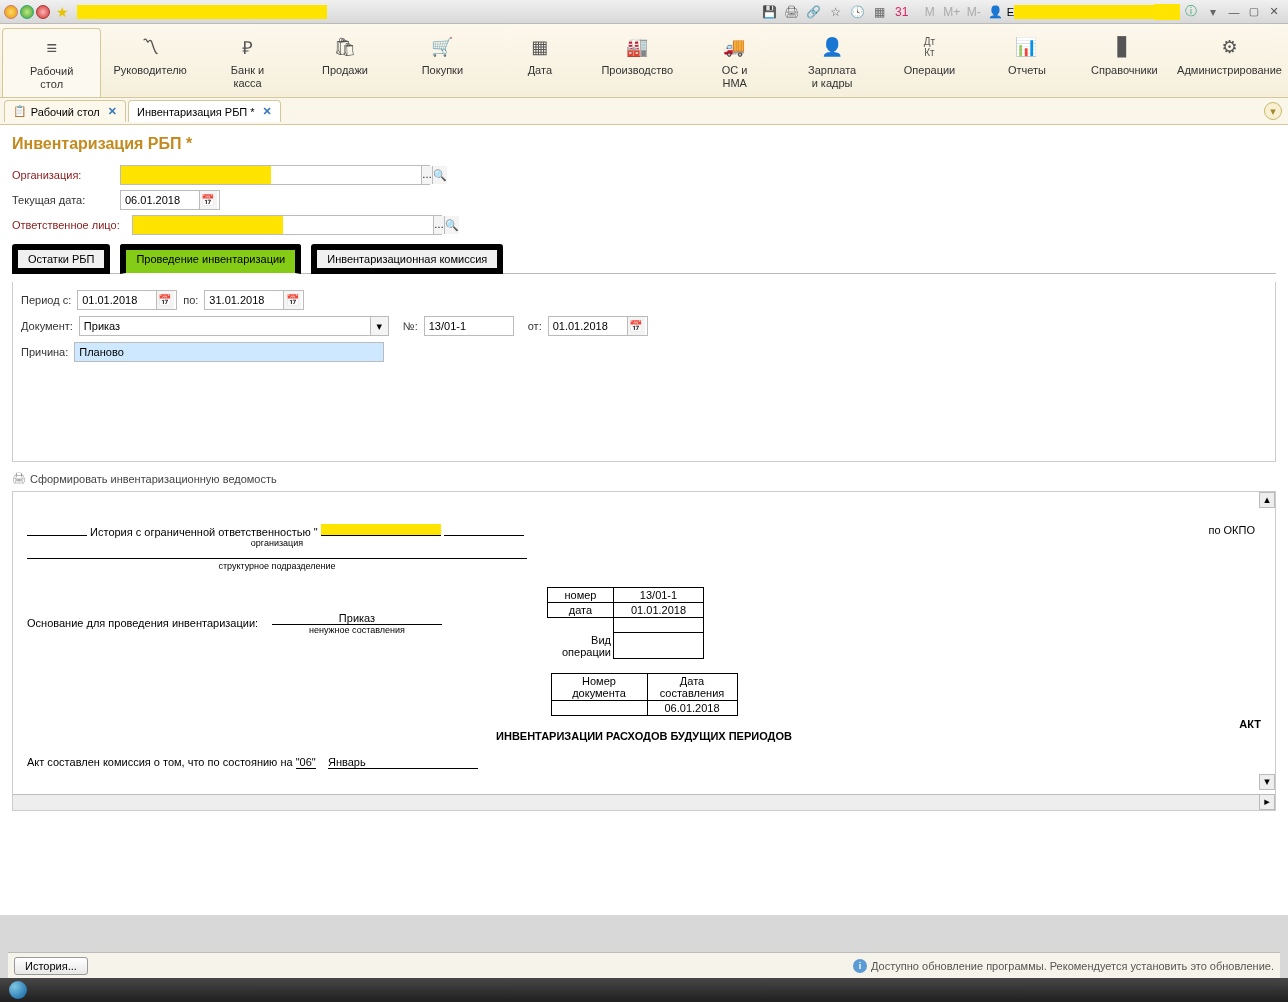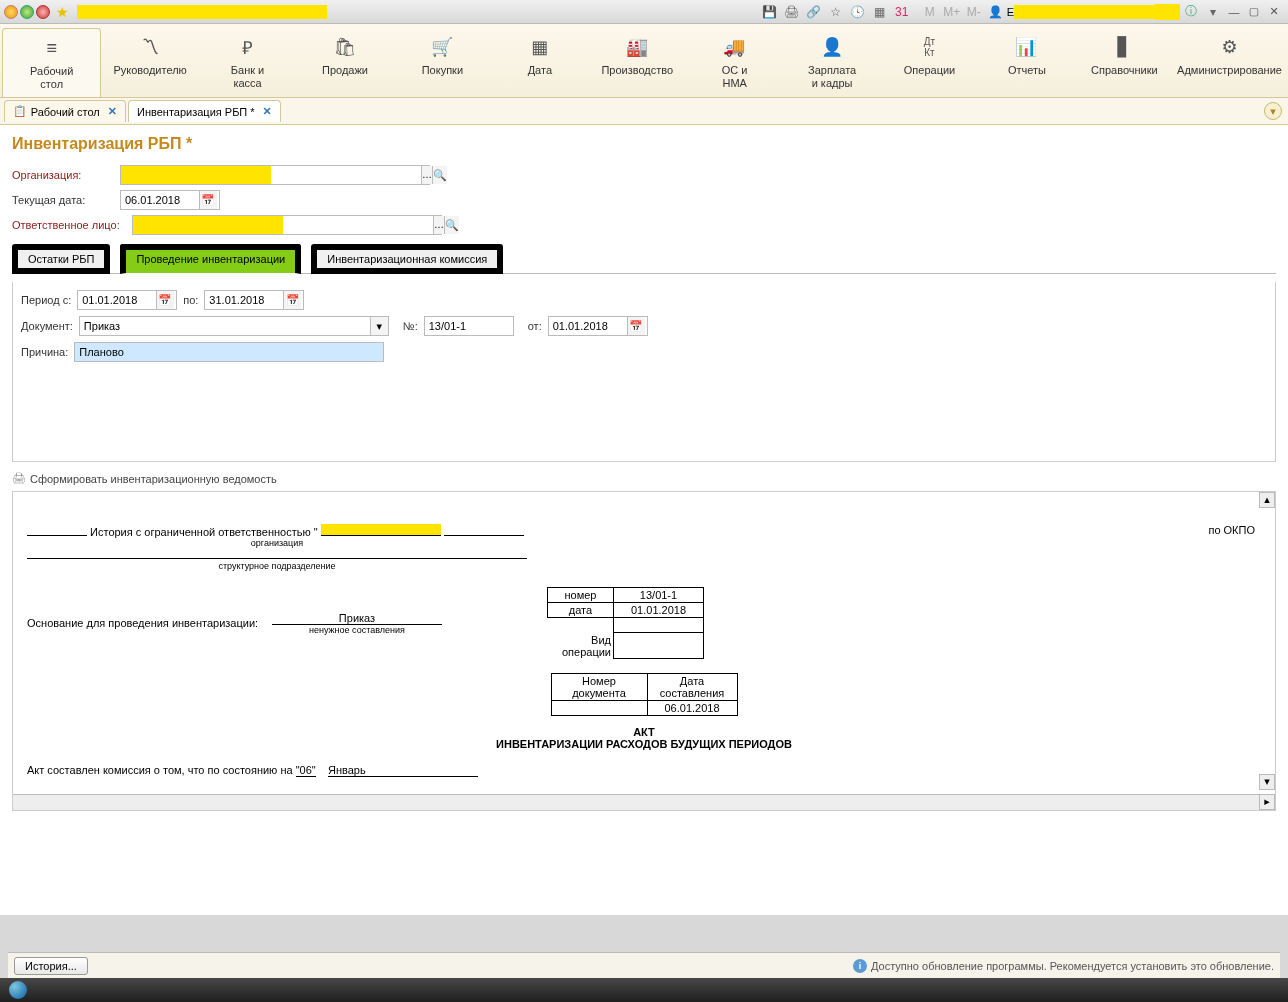--- a/index.html
+++ b/index.html
@@ -333,21 +333,21 @@
                   <td style="width:90px">Дата составления</td>
                 </tr>
             <tr>
                   <td>&nbsp;</td>
                   <td>06.01.2018</td>
                 </tr>
           </tbody>
             </table>
         </div>
       </div>
-      <div style="text-align:center; font-weight:bold; margin-top:10px">АКТ</div>
+      <div style="text-align:right; font-weight:bold; margin-top:2px">АКТ</div>
       <div style="text-align:center; font-weight:bold">ИНВЕНТАРИЗАЦИИ РАСХОДОВ БУДУЩИХ ПЕРИОДОВ</div>
 
       <div style="margin-top:14px">
         <span>Акт составлен комиссия о том, что по состоянию на </span>
         <span class="uline">"06"</span>
         &nbsp;&nbsp;
         <span class="uline" style="min-width:150px; display:inline-block">Январь</span>
       </div>
 
     </div>

